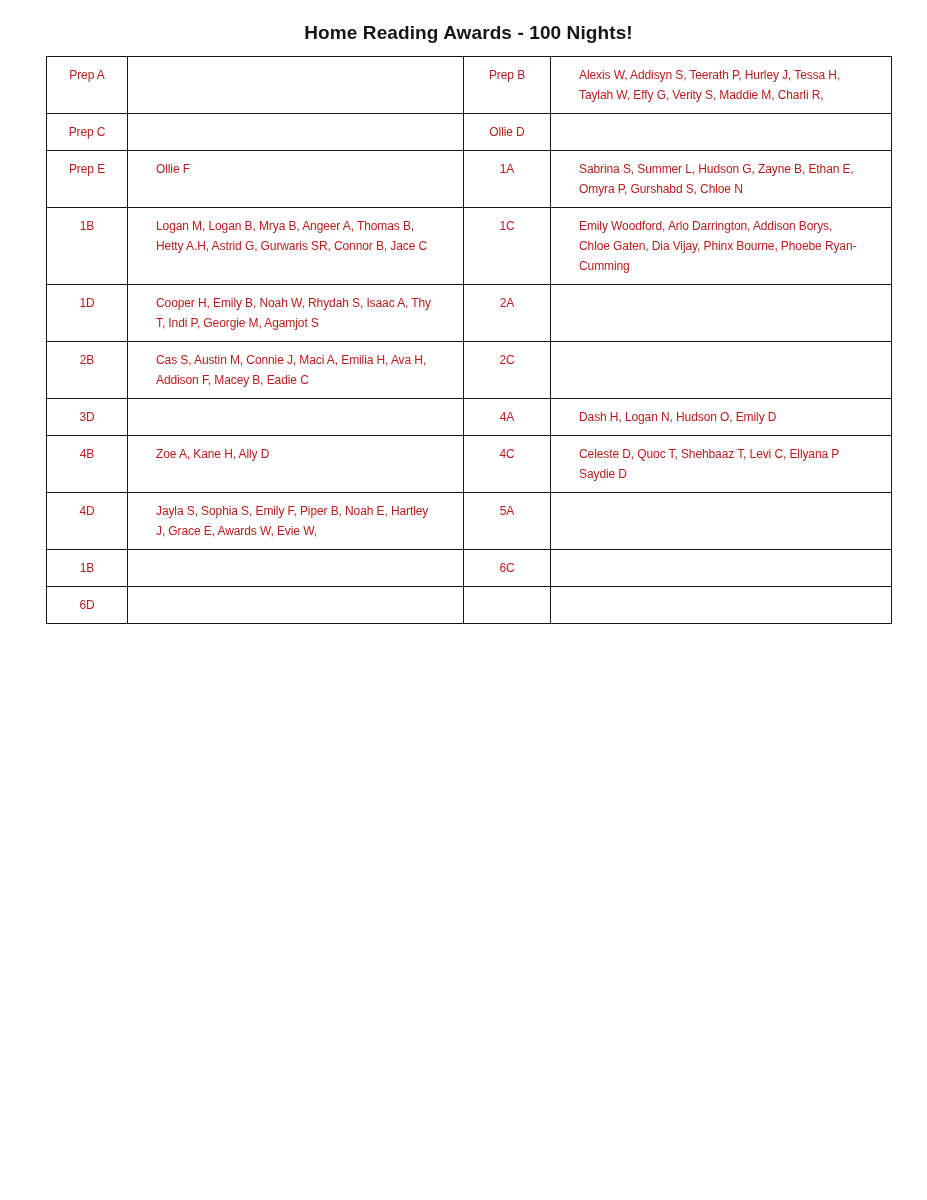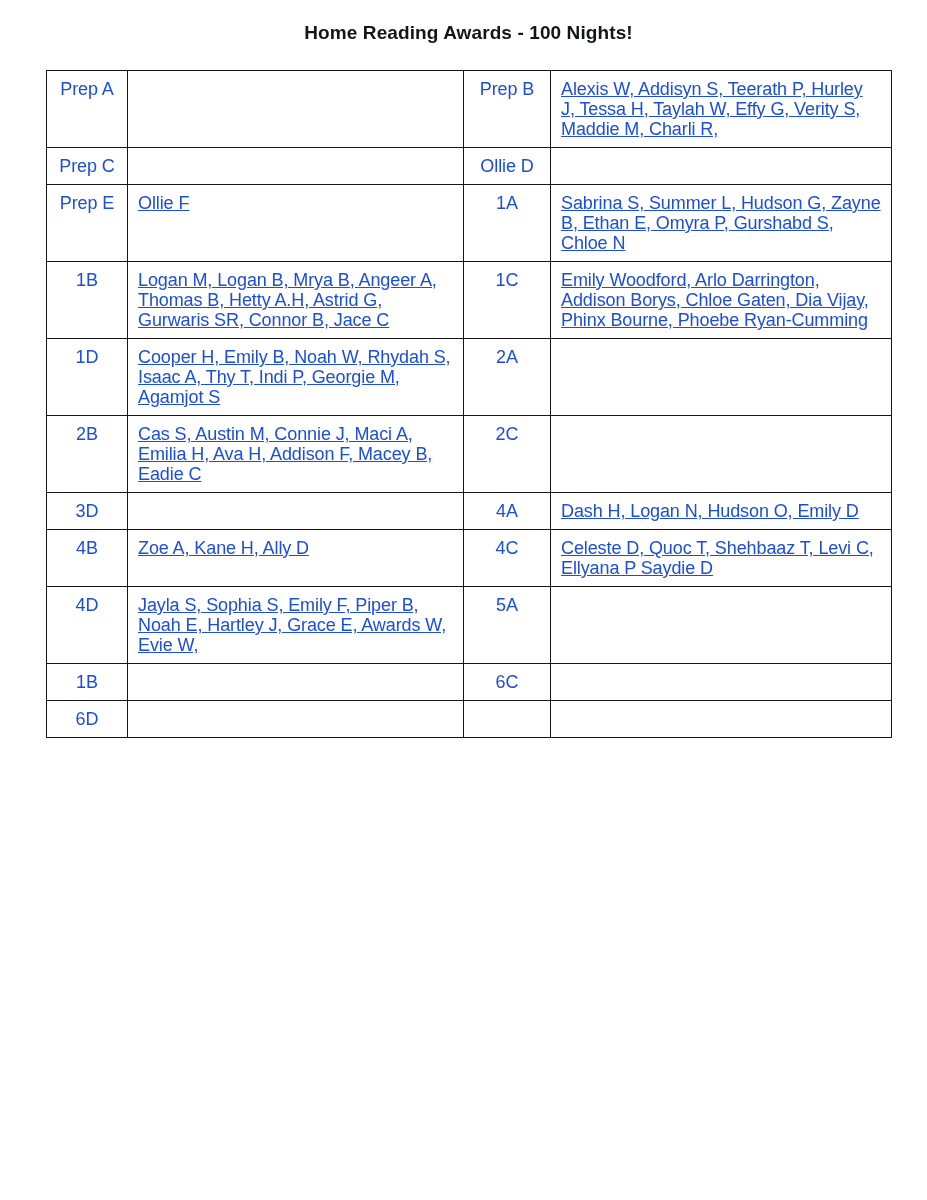--- a/index.html
+++ b/index.html
@@ -15,50 +15,49 @@
     font-family: "Liberation Sans", "DejaVu Sans", sans-serif;
     box-sizing: border-box;
   }
   .content {
     position: absolute;
     left: 46px;
     top: 0;
     width: 845px;
   }
   .page-title {
-    margin: 22px 0 26px 0;
+    margin: 22px 0 12px 0;
     text-align: center;
     font-size: 19px;
     font-weight: 700;
     color: #141519;
     letter-spacing: 0.1px;
   }
   table.awards {
     border-collapse: collapse;
     table-layout: fixed;
     width: 845px;
   }
   table.awards td {
     border: 1.5px solid #161616;
     vertical-align: top;
-    font-size: 18px;
+    font-size: 12px;
     line-height: 20px;
-    color: #1d4ed8;
+    color: #b91c1c;
     letter-spacing: -0.1px;
     word-wrap: break-word;
     box-sizing: border-box;
   }
   td.label-cell {
     text-align: center;
     padding: 8px 4px;
   }
   td.names-cell {
     text-align: left;
-    padding: 8px 10px;
-    text-decoration: underline;
+    padding: 8px 28px;
   }
 </style>
 </head>
 <body>
 
 <div class="page">
   <div class="content">
     <h1 class="page-title">Home Reading Awards - 100 Nights!</h1>
     <table class="awards">
       <colgroup>

